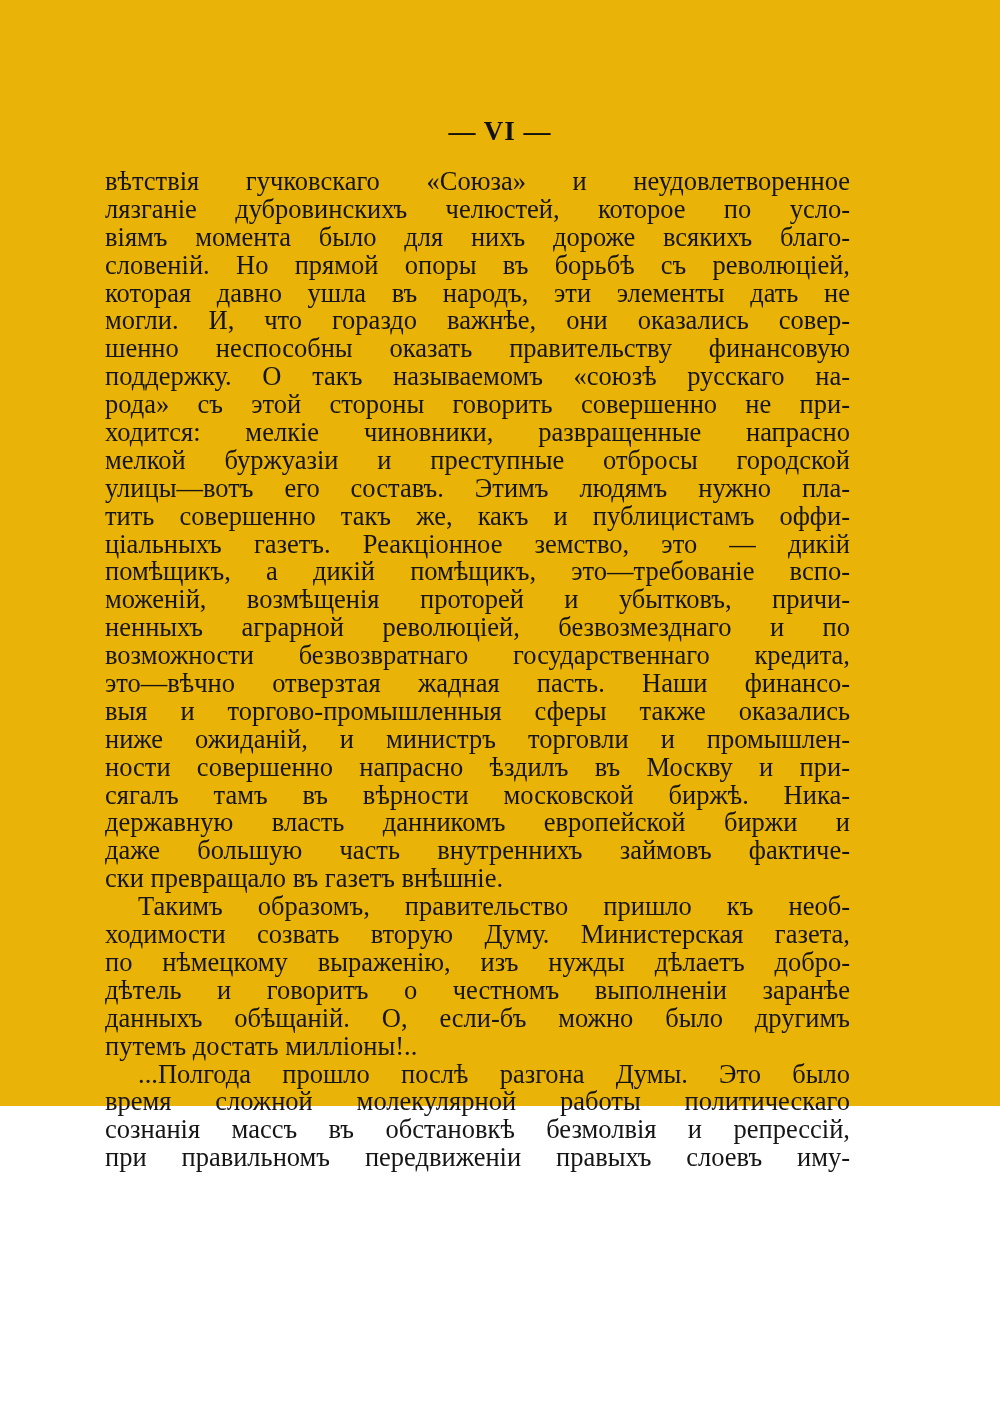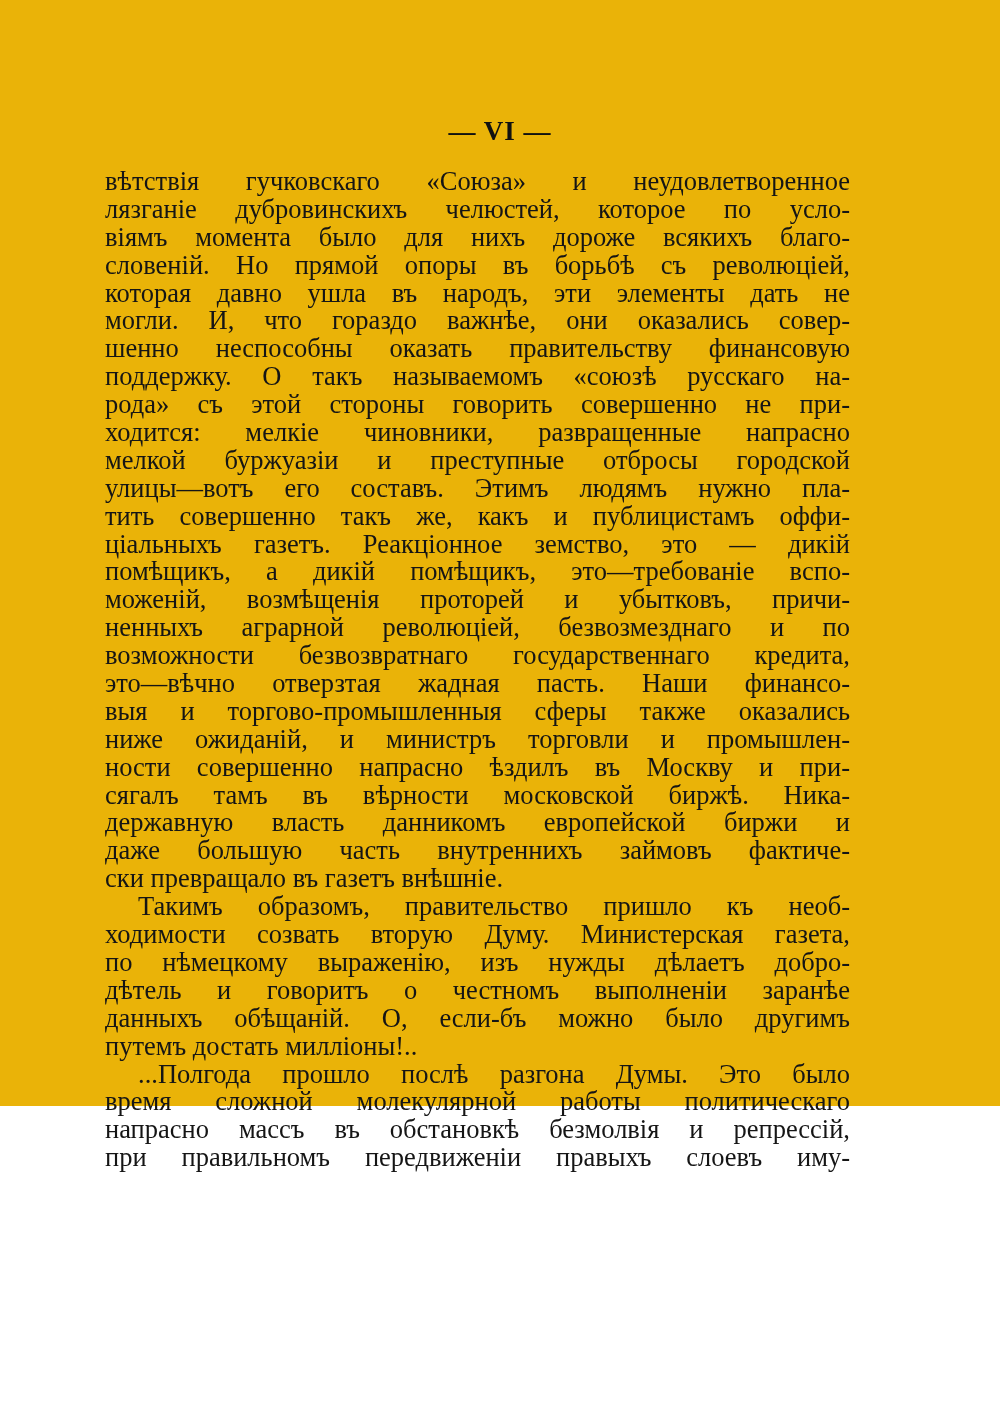--- a/index.html
+++ b/index.html
@@ -46,16 +46,16 @@
       <span class="line">даже большую часть внутреннихъ займовъ фактиче-</span>
       <span class="line last">ски превращало въ газетъ внѣшніе.</span>
       <span class="line indent">Такимъ образомъ, правительство пришло къ необ-</span>
       <span class="line">ходимости созвать вторую Думу. Министерская газета,</span>
       <span class="line">по нѣмецкому выраженію, изъ нужды дѣлаетъ добро-</span>
       <span class="line">дѣтель и говоритъ о честномъ выполненіи заранѣе</span>
       <span class="line">данныхъ обѣщаній. О, если-бъ можно было другимъ</span>
       <span class="line last">путемъ достать милліоны!..</span>
       <span class="line indent">...Полгода прошло послѣ разгона Думы. Это было</span>
       <span class="line">время сложной молекулярной работы политическаго</span>
-      <span class="line">напрасно массъ въ обстановкѣ безмолвія и репрессій,</span>
+      <span class="line">сознанія массъ въ обстановкѣ безмолвія и репрессій,</span>
       <span class="line">при правильномъ передвиженіи правыхъ слоевъ иму-</span>
     </div>
 </div>
 
 </body></html>

